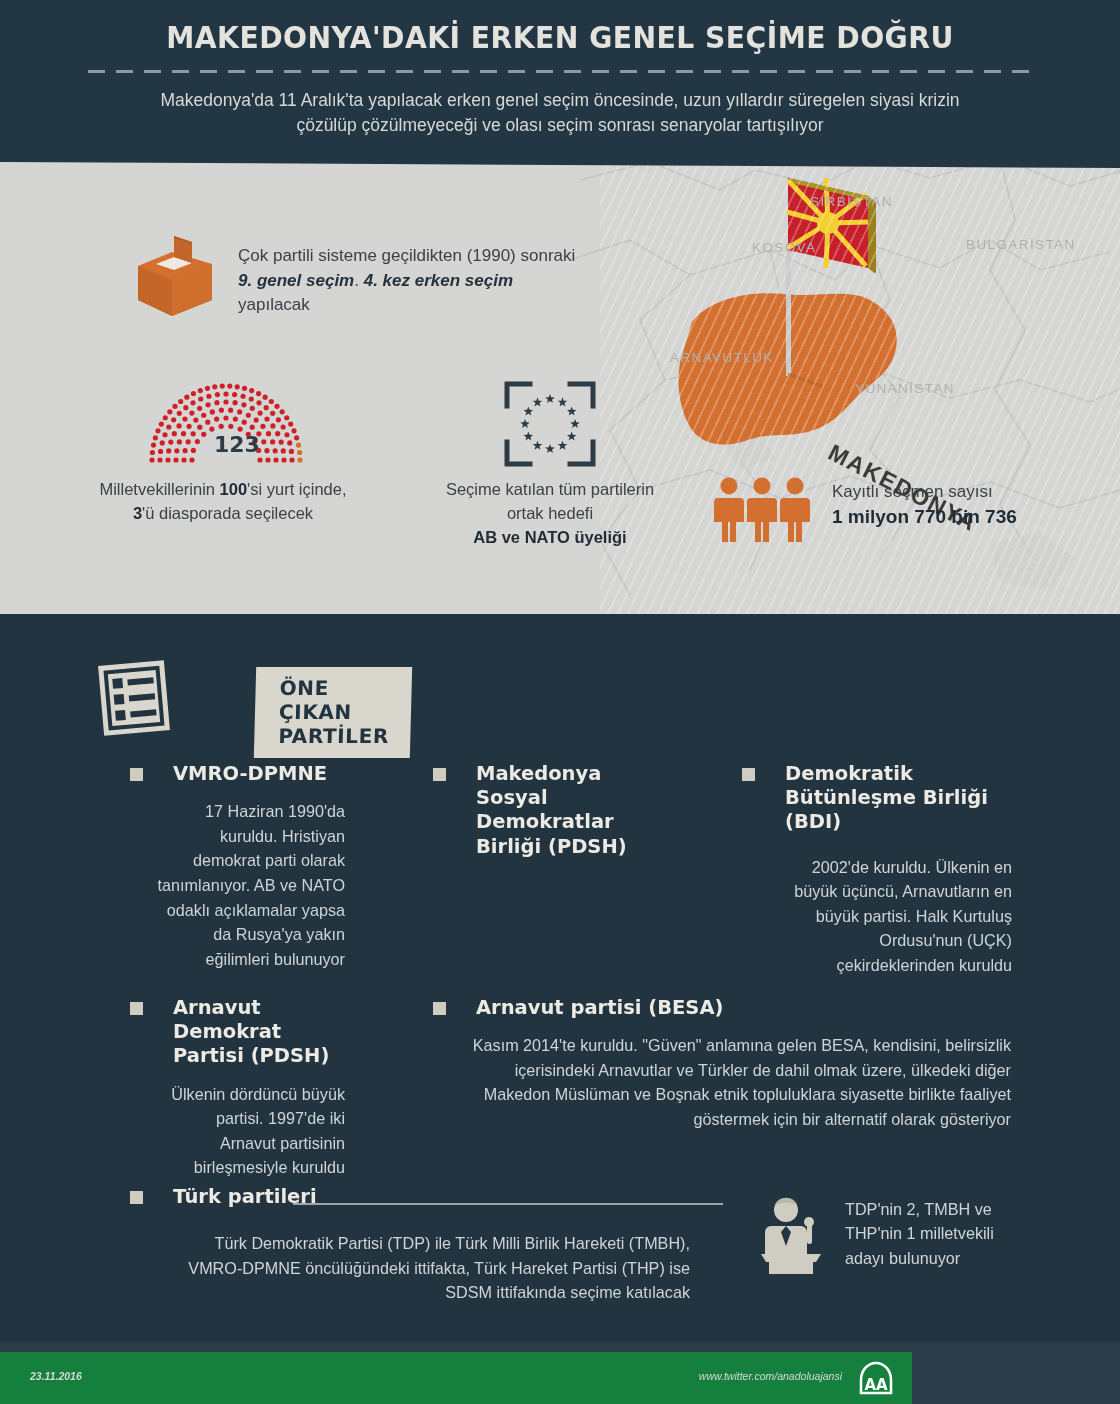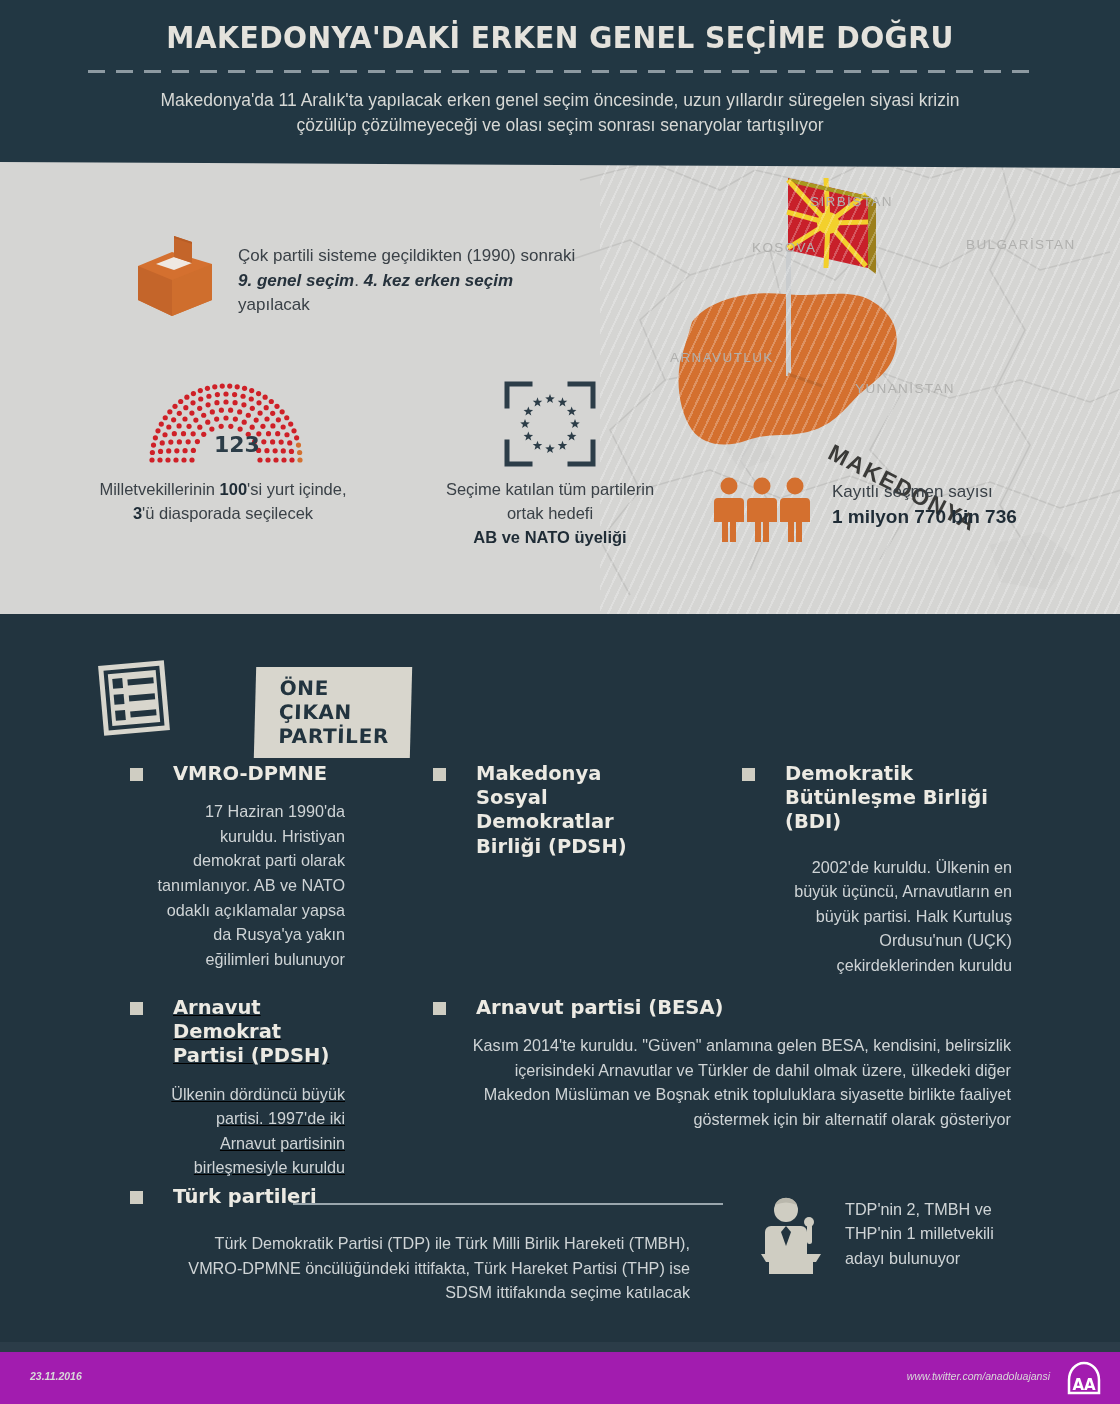--- a/index.html
+++ b/index.html
@@ -106,22 +106,22 @@
     background:#9aa6ad; z-index:4;
   }
 
   .podium-txt{
     position:absolute; left:845px; top:1197px; width:190px;
     color:#cfd4d6; font-size:16.2px; line-height:1.5; z-index:4;
   }
 
   
   .footer{
-    position:absolute; left:0; top:1352px; width:1120px; height:52px;
-    background:#a21caf; z-index:5;
+    position:absolute; left:0; top:1352px; width:912px; height:52px;
+    background:#15803d; z-index:5;
   }
   .foot-date{
     position:absolute; left:30px; top:18px;
     color:#d9d9d9; font-size:10.5px; font-style:italic; font-weight:bold;
   }
   .foot-url{
     position:absolute; right:70px; top:18px;
     color:#d9d9d9; font-size:10.5px; font-style:italic;
   }
   .aa-logo{ position:absolute; right:18px; top:8px; }
@@ -404,21 +404,21 @@
 
 <div class="party" style="left:433px;top:762px;width:225px;">
   <div class="p-title">Makedonya Sosyal Demokratlar Birliği (PDSH)</div>
 </div>
 
 <div class="party" style="left:742px;top:762px;width:270px;">
   <div class="p-title">Demokratik Bütünleşme Birliği (BDI)</div>
   <div class="p-body" style="margin-top:20px;">2002'de kuruldu. Ülkenin en büyük üçüncü, Arnavutların en büyük partisi. Halk Kurtuluş Ordusu'nun (UÇK) çekirdeklerinden kuruldu</div>
 </div>
 
-<div class="party" style="left:130px;top:996px;width:215px;text-decoration:underline;">
+<div class="party" style="left:130px;top:996px;width:215px;">
   <div class="p-title">Arnavut Demokrat Partisi (PDSH)</div>
   <div class="p-body">Ülkenin dördüncü büyük partisi. 1997'de iki Arnavut partisinin birleşmesiyle kuruldu</div>
 </div>
 
 <div class="party" style="left:433px;top:996px;width:578px;">
   <div class="p-title">Arnavut partisi (BESA)</div>
   <div class="p-body">Kasım 2014'te kuruldu. "Güven" anlamına gelen BESA, kendisini, belirsizlik içerisindeki Arnavutlar ve Türkler de dahil olmak üzere, ülkedeki diğer Makedon Müslüman ve Boşnak etnik topluluklara siyasette birlikte faaliyet göstermek için bir alternatif olarak gösteriyor</div>
 </div>
 
 <div class="party" style="left:130px;top:1185px;width:560px;">

